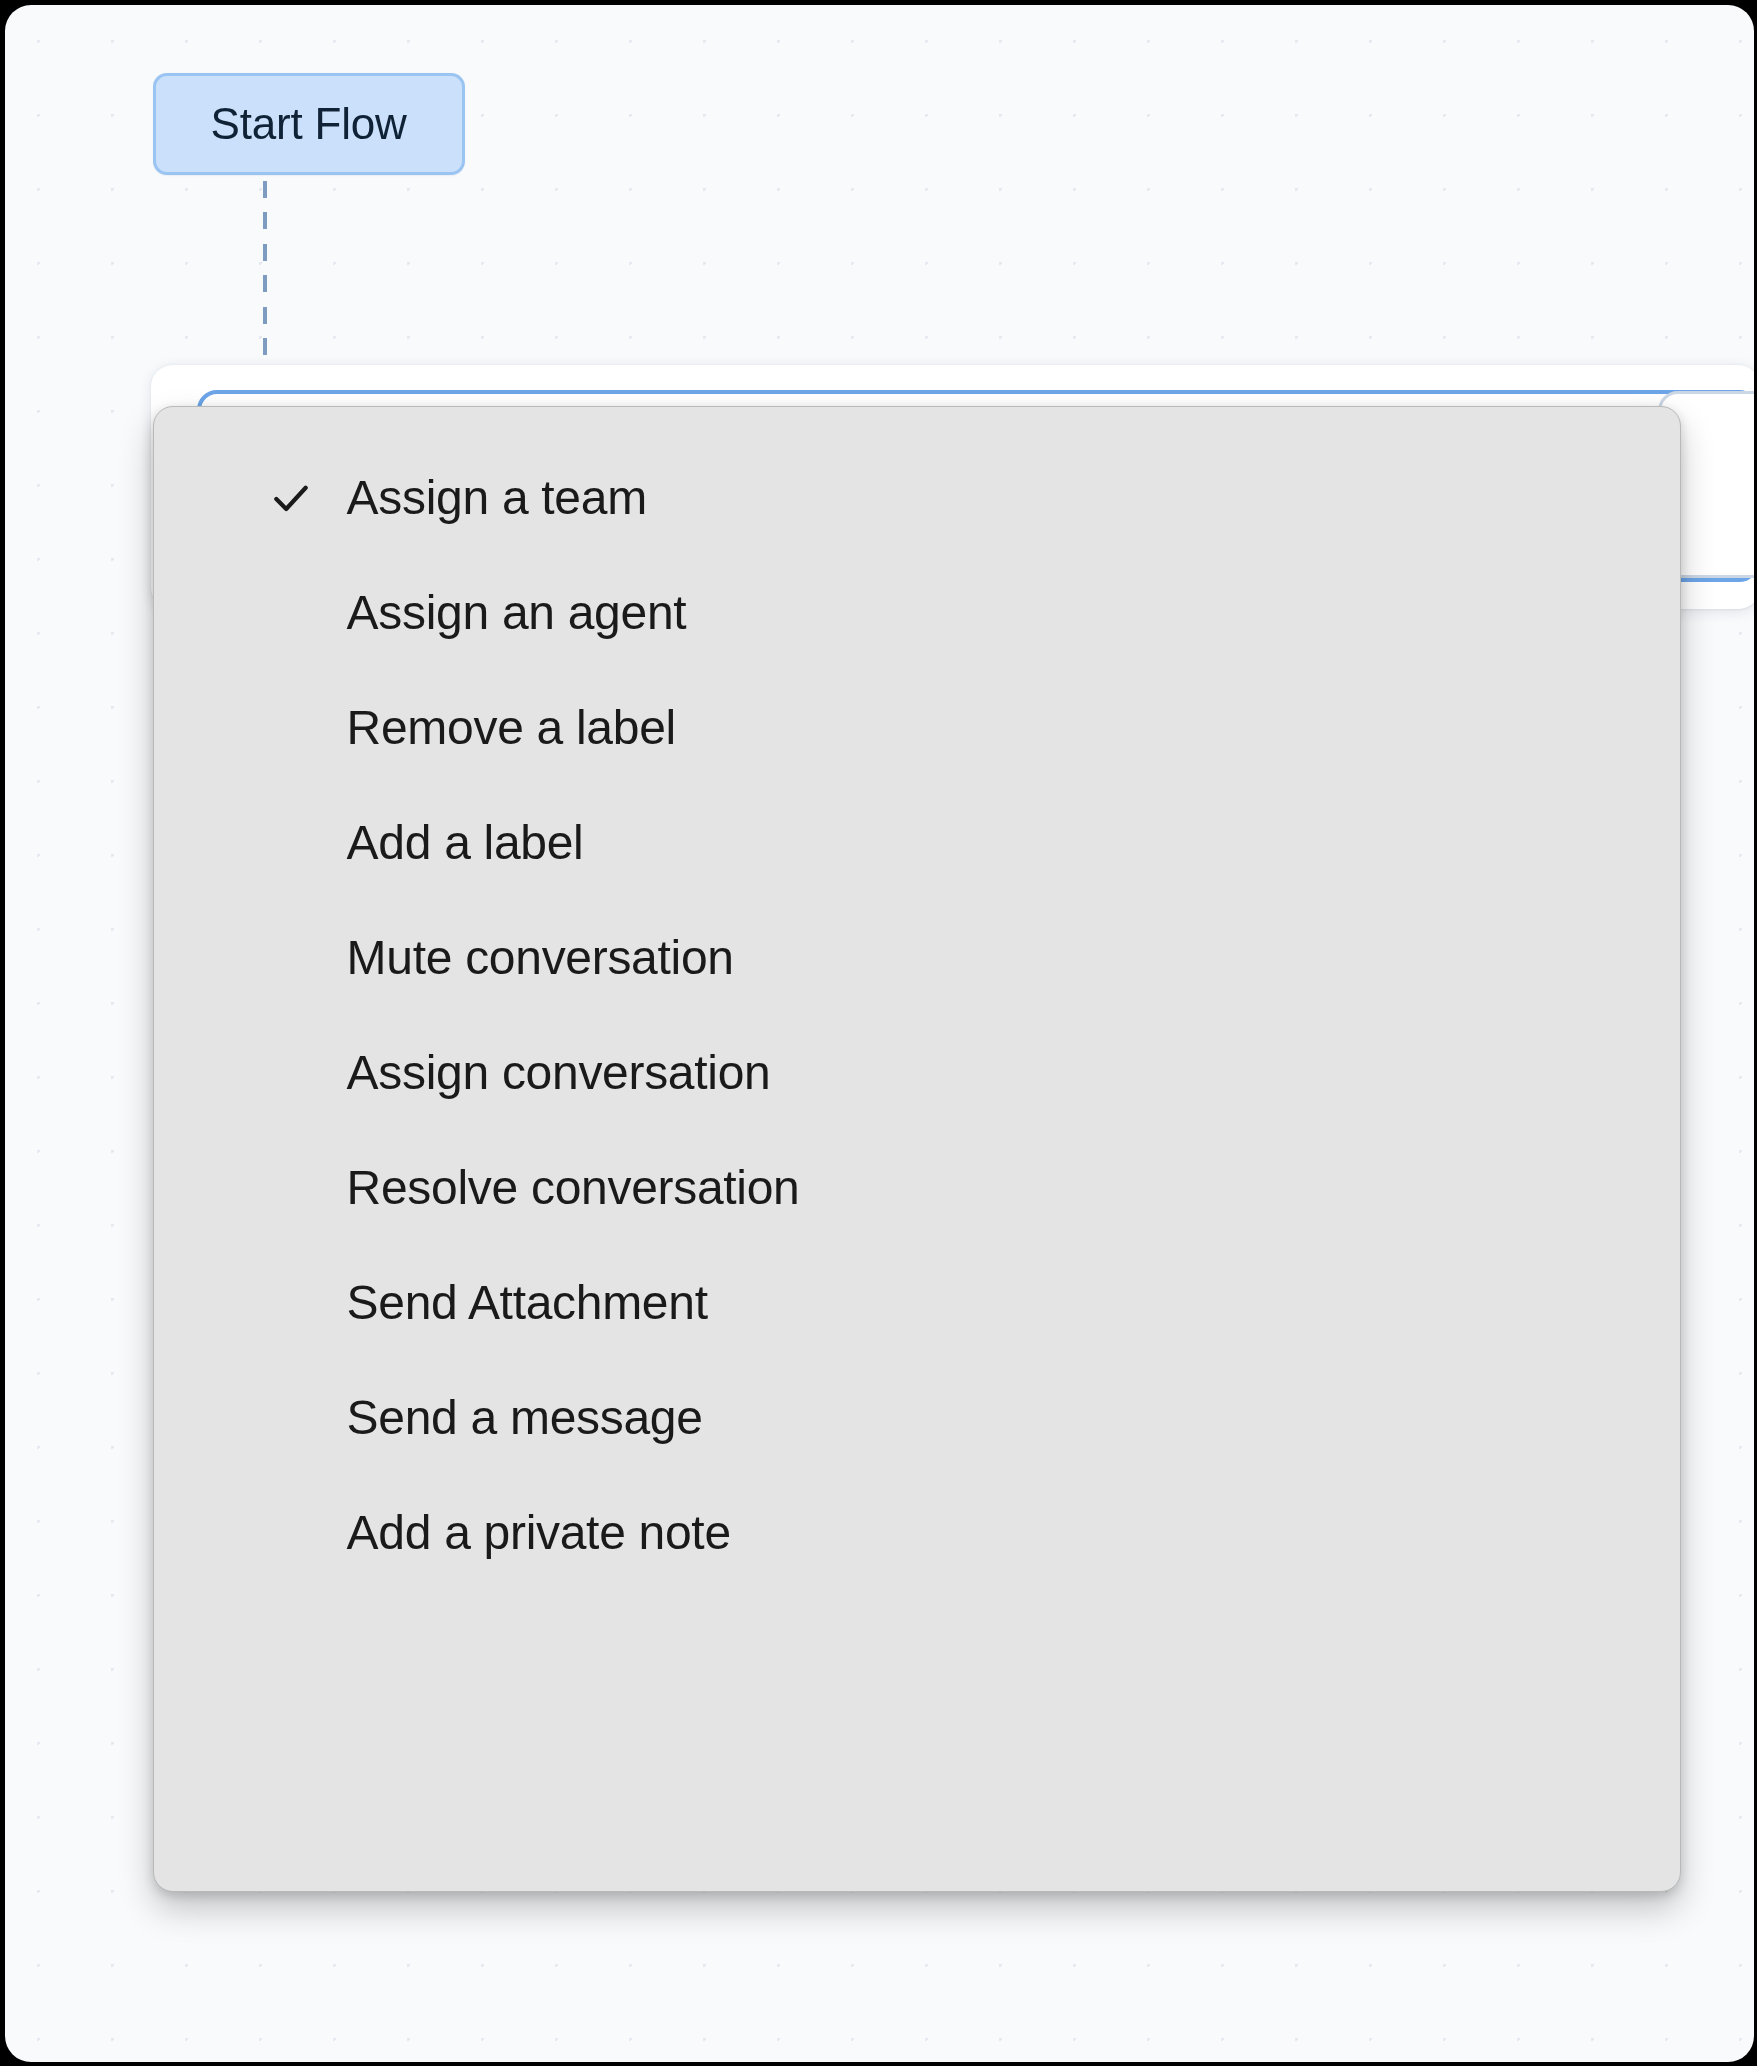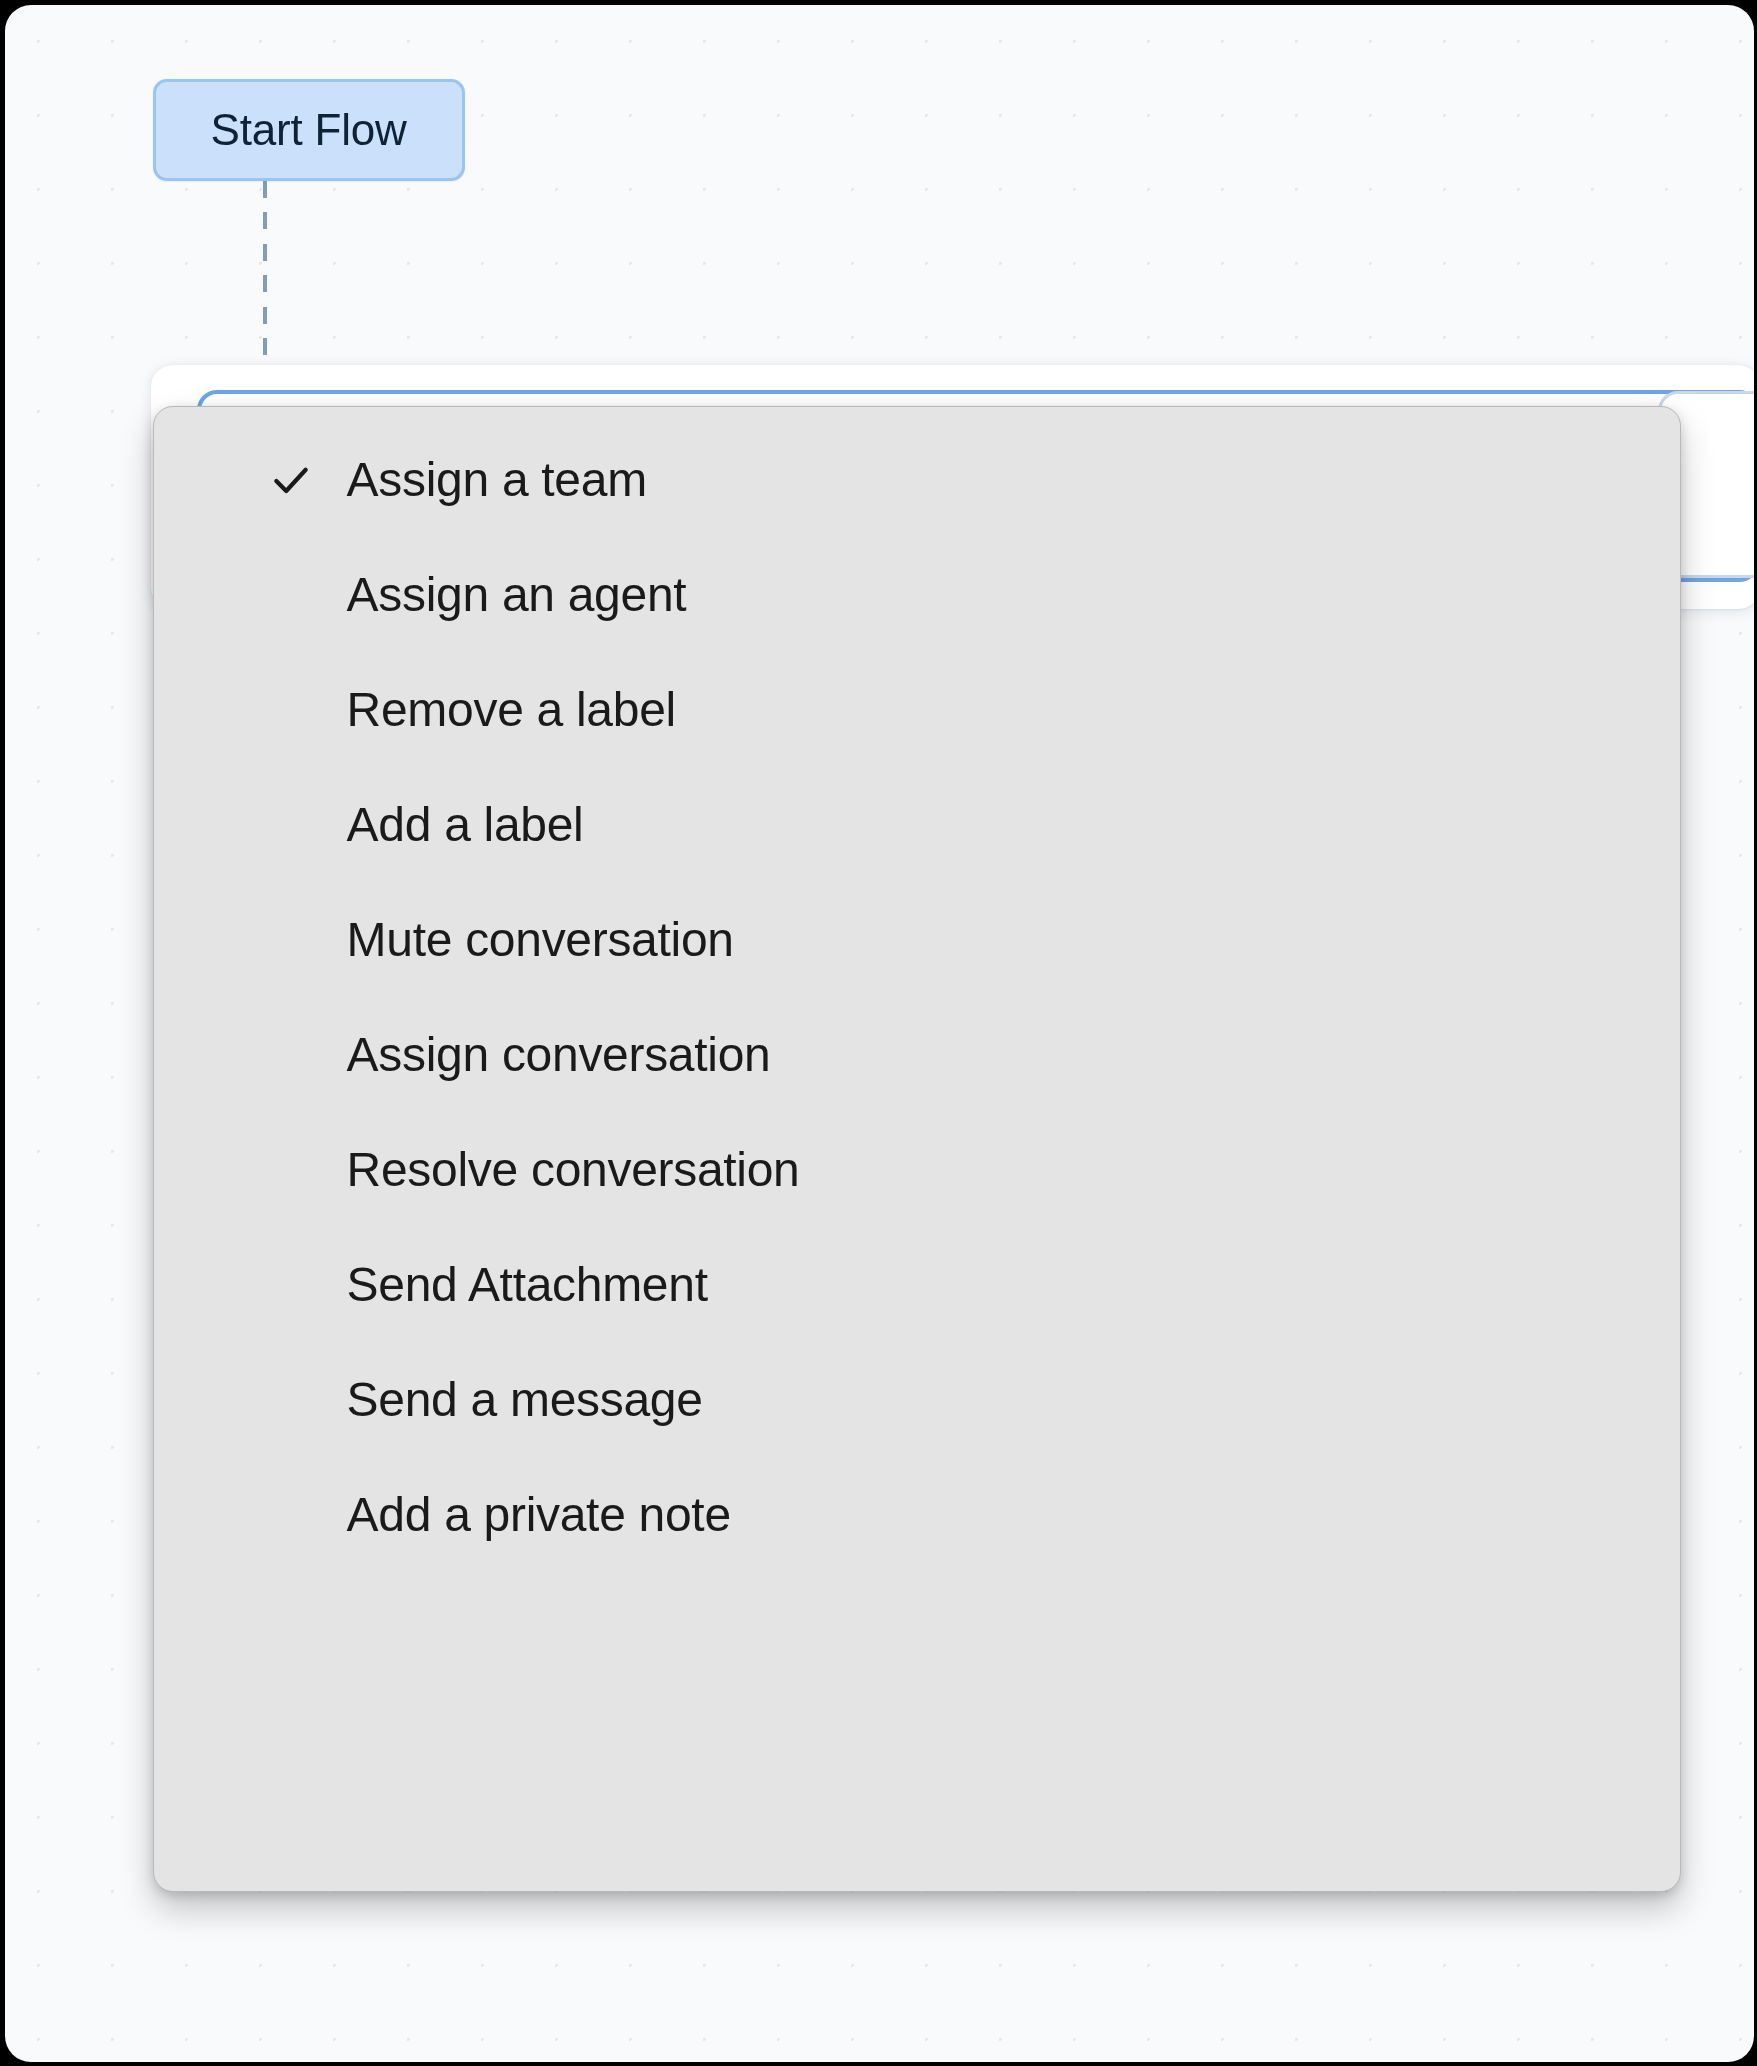--- a/index.html
+++ b/index.html
@@ -32,21 +32,21 @@
     background-image:
       radial-gradient(circle at 0.8px 0.8px, #E6EAF0 2px, transparent 2.3px);
     background-size: 74px 74px;
     background-position: 32px 35px;
   }
 
   
   #start-flow-node {
     position: absolute;
     left: 148px;
-    top: 74px;
+    top: 68px;
     width: 312px;
     height: 102px;
     background: #CBE0FA;
     border: 3.1px solid #9AC4F2;
     border-radius: 14px;
     display: flex;
     align-items: center;
     justify-content: center;
     box-shadow: 0 0.8px 1.5px rgba(20,40,70,.06);
   }
@@ -120,21 +120,21 @@
     left: 148px;
     top: 401px;
     width: 1528px;
     height: 1486px;
     background: #E4E4E4;
     border: 1.2px solid #B9B9B9;
     border-radius: 20px;
     box-shadow:
       0 17px 34px rgba(0,0,0,.22),
       0 3.1px 10.7px rgba(0,0,0,.14);
-    padding-top: 16px;
+    padding-top: 34px;
     overflow: hidden;
   }
 
   .menu-item {
     position: relative;
     height: 115px;
     display: flex;
     align-items: center;
     padding-left: 193px;
     cursor: default;

